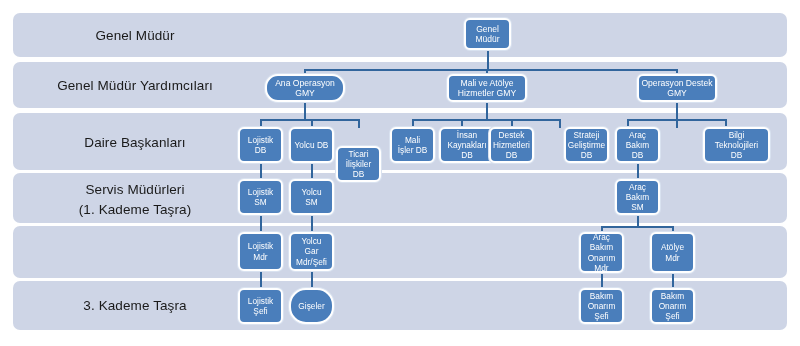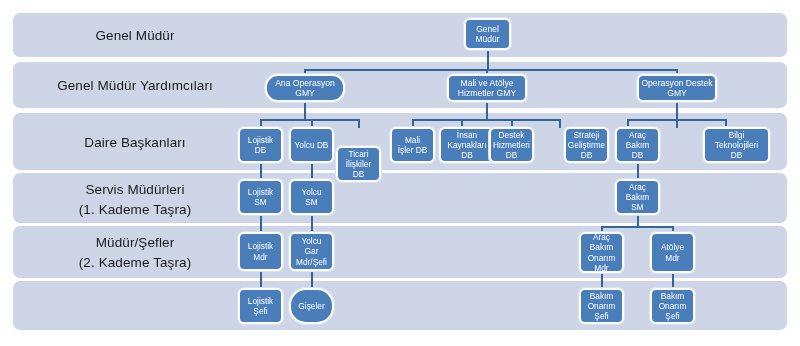--- a/index.html
+++ b/index.html
@@ -80,22 +80,21 @@
   <div class="band" style="left:13px; top:113px; width:774px; height:57px;"></div>
   <div class="band" style="left:13px; top:173px; width:774px; height:50px;"></div>
   <div class="band" style="left:13px; top:226px; width:774px; height:52px;"></div>
   <div class="band" style="left:13px; top:281px; width:774px; height:49px;"></div>
 
   <div class="band-label" style="left:20px; top:26px; width:230px;">Genel Müdür</div>
   <div class="band-label" style="left:20px; top:76px; width:230px;">Genel Müdür Yardımcıları</div>
   <div class="band-label" style="left:20px; top:133px; width:230px;">Daire Başkanları</div>
   <div class="band-label" style="left:20px; top:180px; width:230px;">Servis Müdürleri
 (1. Kademe Taşra)</div>
-  <div class="band-label" style="left:20px; top:233px; width:230px;">Müdür/Şefler
-(2. Kademe Taşra)</div>
+  <div class="band-label" style="left:20px; top:296px; width:230px;">3. Kademe Taşra</div>
 
   <div class="conn v" style="left:487px; top:50px; width:2px; height:20px;"></div>
   <div class="conn h" style="left:304px; top:69px; width:374px; height:2px;"></div>
   <div class="conn v" style="left:304px; top:69px; width:2px; height:7px;"></div>
   <div class="conn v" style="left:486px; top:69px; width:2px; height:7px;"></div>
   <div class="conn v" style="left:676px; top:69px; width:2px; height:7px;"></div>
 
   <div class="conn v" style="left:304px; top:102px; width:2px; height:18px;"></div>
   <div class="conn h" style="left:260px; top:119px; width:100px; height:2px;"></div>
   <div class="conn v" style="left:260px; top:119px; width:2px; height:9px;"></div>

